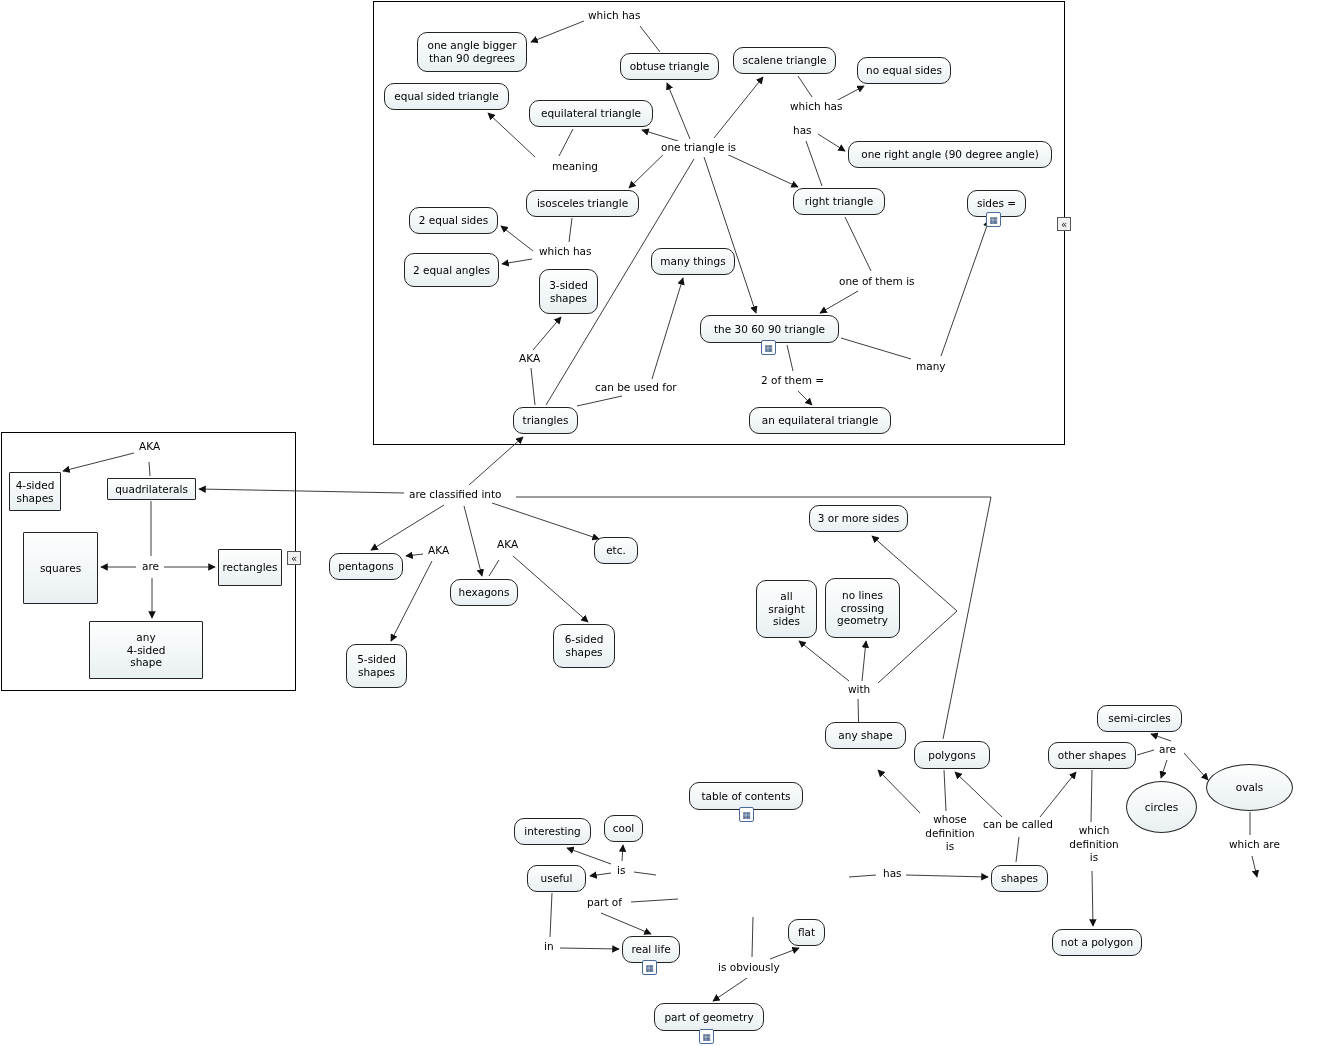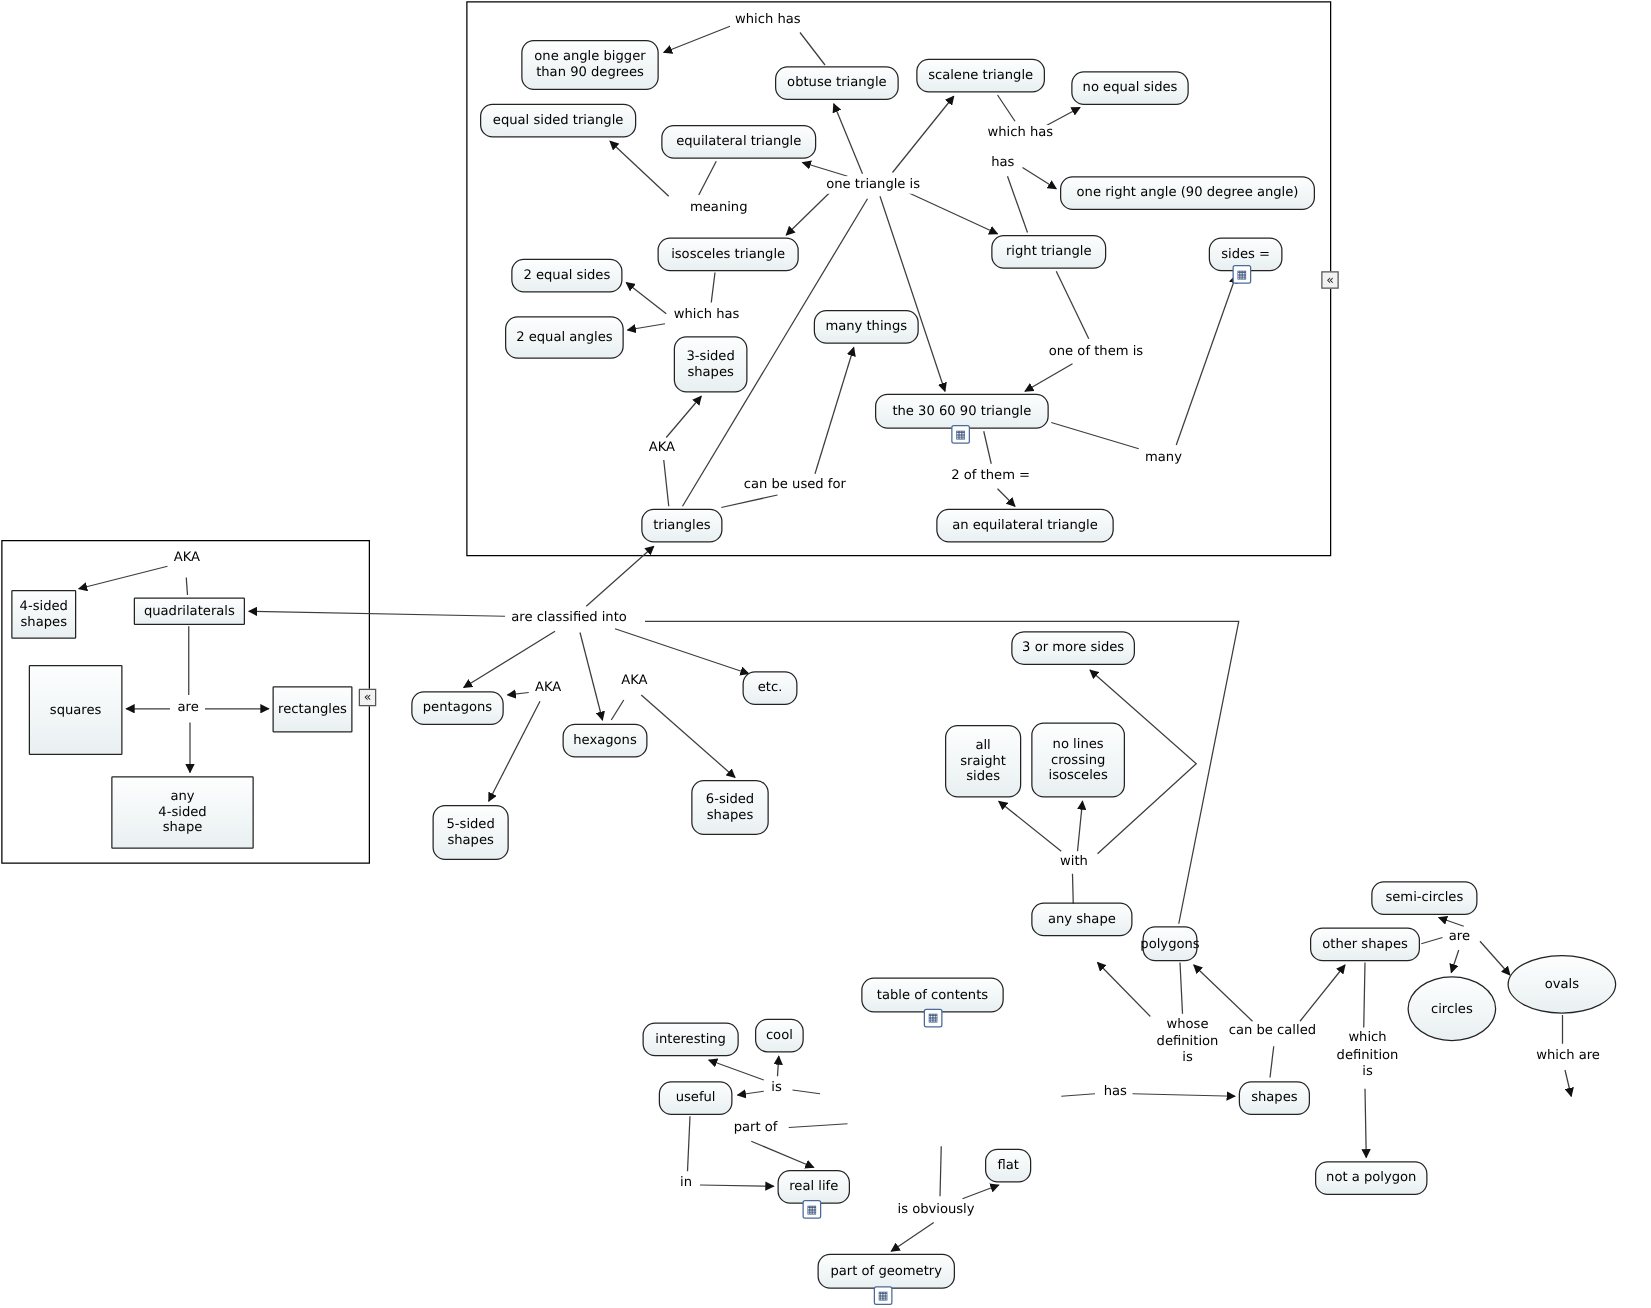--- a/index.html
+++ b/index.html
@@ -172,23 +172,23 @@
   <div class="node" style="left:809px;top:505px;width:99px;height:27px">3 or more sides</div>
   <div class="node" style="left:346px;top:644px;width:61px;height:44px">5-sided
 shapes</div>
   <div class="node" style="left:553px;top:624px;width:62px;height:44px">6-sided
 shapes</div>
   <div class="node" style="left:756px;top:580px;width:61px;height:58px">all
 sraight
 sides</div>
   <div class="node" style="left:825px;top:578px;width:75px;height:60px">no lines
 crossing
-isosceles</div>
+geometry</div>
   <div class="node" style="left:825px;top:722px;width:81px;height:27px">any shape</div>
-  <div class="node" style="left:914px;top:741px;width:44px;height:28px">polygons</div>
+  <div class="node" style="left:914px;top:741px;width:76px;height:28px">polygons</div>
   <div class="node" style="left:1048px;top:742px;width:88px;height:27px">other shapes</div>
   <div class="node" style="left:1097px;top:705px;width:85px;height:27px">semi-circles</div>
   <div class="node" style="left:689px;top:782px;width:114px;height:28px">table of contents</div>
   <div class="node" style="left:604px;top:815px;width:39px;height:27px">cool</div>
   <div class="node" style="left:514px;top:818px;width:77px;height:27px">interesting</div>
   <div class="node" style="left:527px;top:865px;width:59px;height:27px">useful</div>
   <div class="node" style="left:991px;top:865px;width:57px;height:27px">shapes</div>
   <div class="node" style="left:622px;top:936px;width:58px;height:27px">real life</div>
   <div class="node" style="left:788px;top:919px;width:37px;height:27px">flat</div>
   <div class="node" style="left:1052px;top:929px;width:90px;height:27px">not a polygon</div>

